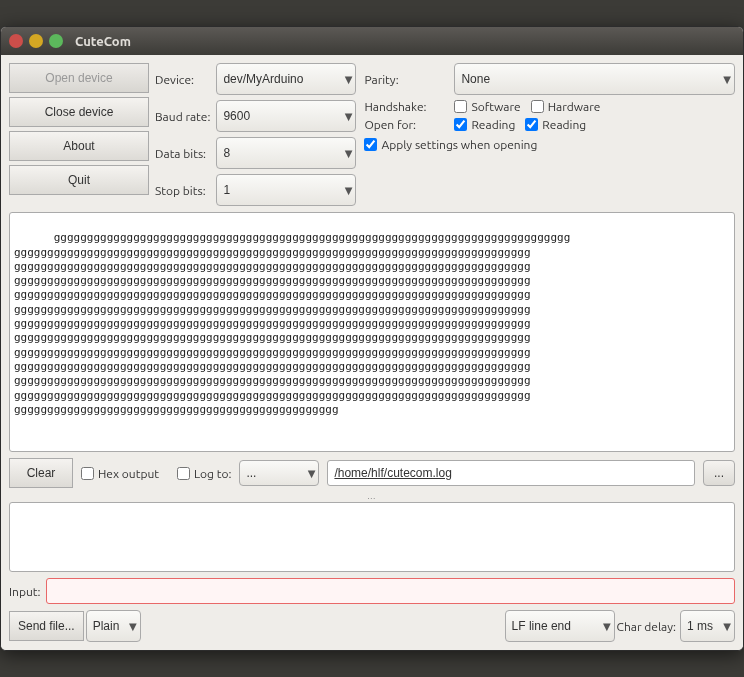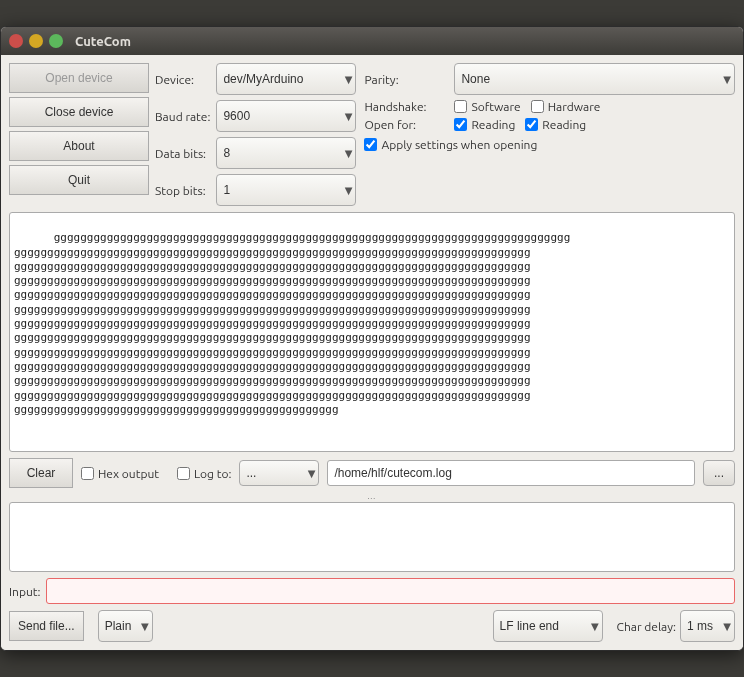--- a/index.html
+++ b/index.html
@@ -181,21 +181,21 @@
       border: 1px solid #e86868;
       border-radius: 3px;
       padding: 3px 6px;
       font-size: 12px;
       background: #fff5f5;
       outline: none;
     }
     .bottom-controls {
       display: flex;
       align-items: center;
-      gap: 14px;
+      gap: 2px;
     }
     .log-combo {
       position: relative;
       display: flex;
       align-items: center;
     }
     .log-combo select {
       appearance: none;
       -webkit-appearance: none;
       background: linear-gradient(to bottom, #fafaf8, #e8e6e1);
@@ -422,21 +422,21 @@
       <label class="checkbox-label" style="margin-left:10px;">
         <input type="checkbox" style="">
         <span>Log to:</span>
       </label>
       <div class="combo-wrapper log-combo">
         <select>
           <option>...</option>
         </select>
         <span class="combo-arrow">▼</span>
       </div>
-      <input type="text" class="log-path" style="flex: 1 1 0%;" value="/home/hlf/cutecom.log">
+      <input type="text" class="log-path" style="flex: 1 1 0%; text-decoration: underline;" value="/home/hlf/cutecom.log">
       <button class="browse-btn">...</button>
     </div>
 
     <div class="divider-handle">⋯</div>
 
     <div class="input-area"></div>
 
     <div class="input-row">
       <span class="input-label">Input:</span>
       <input type="text" class="input-field" value="" style="">

